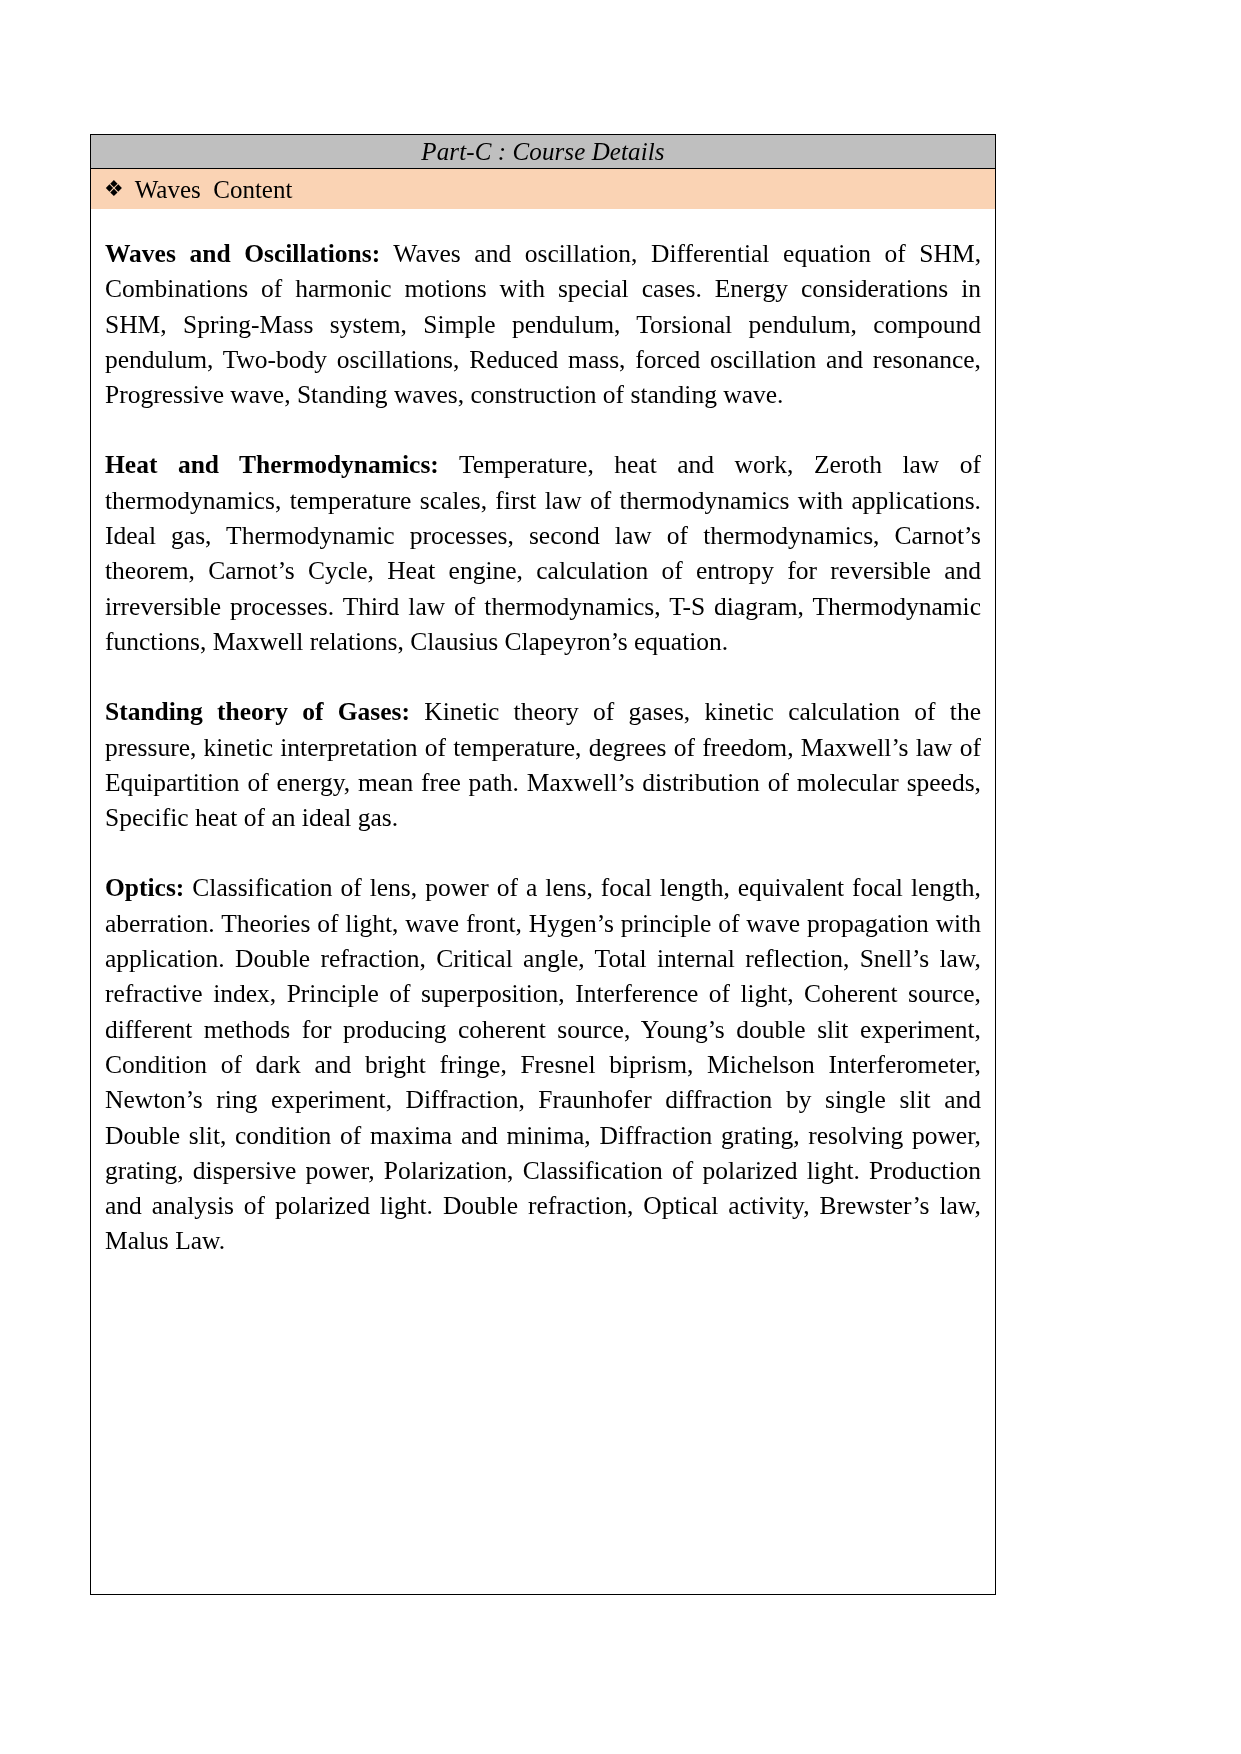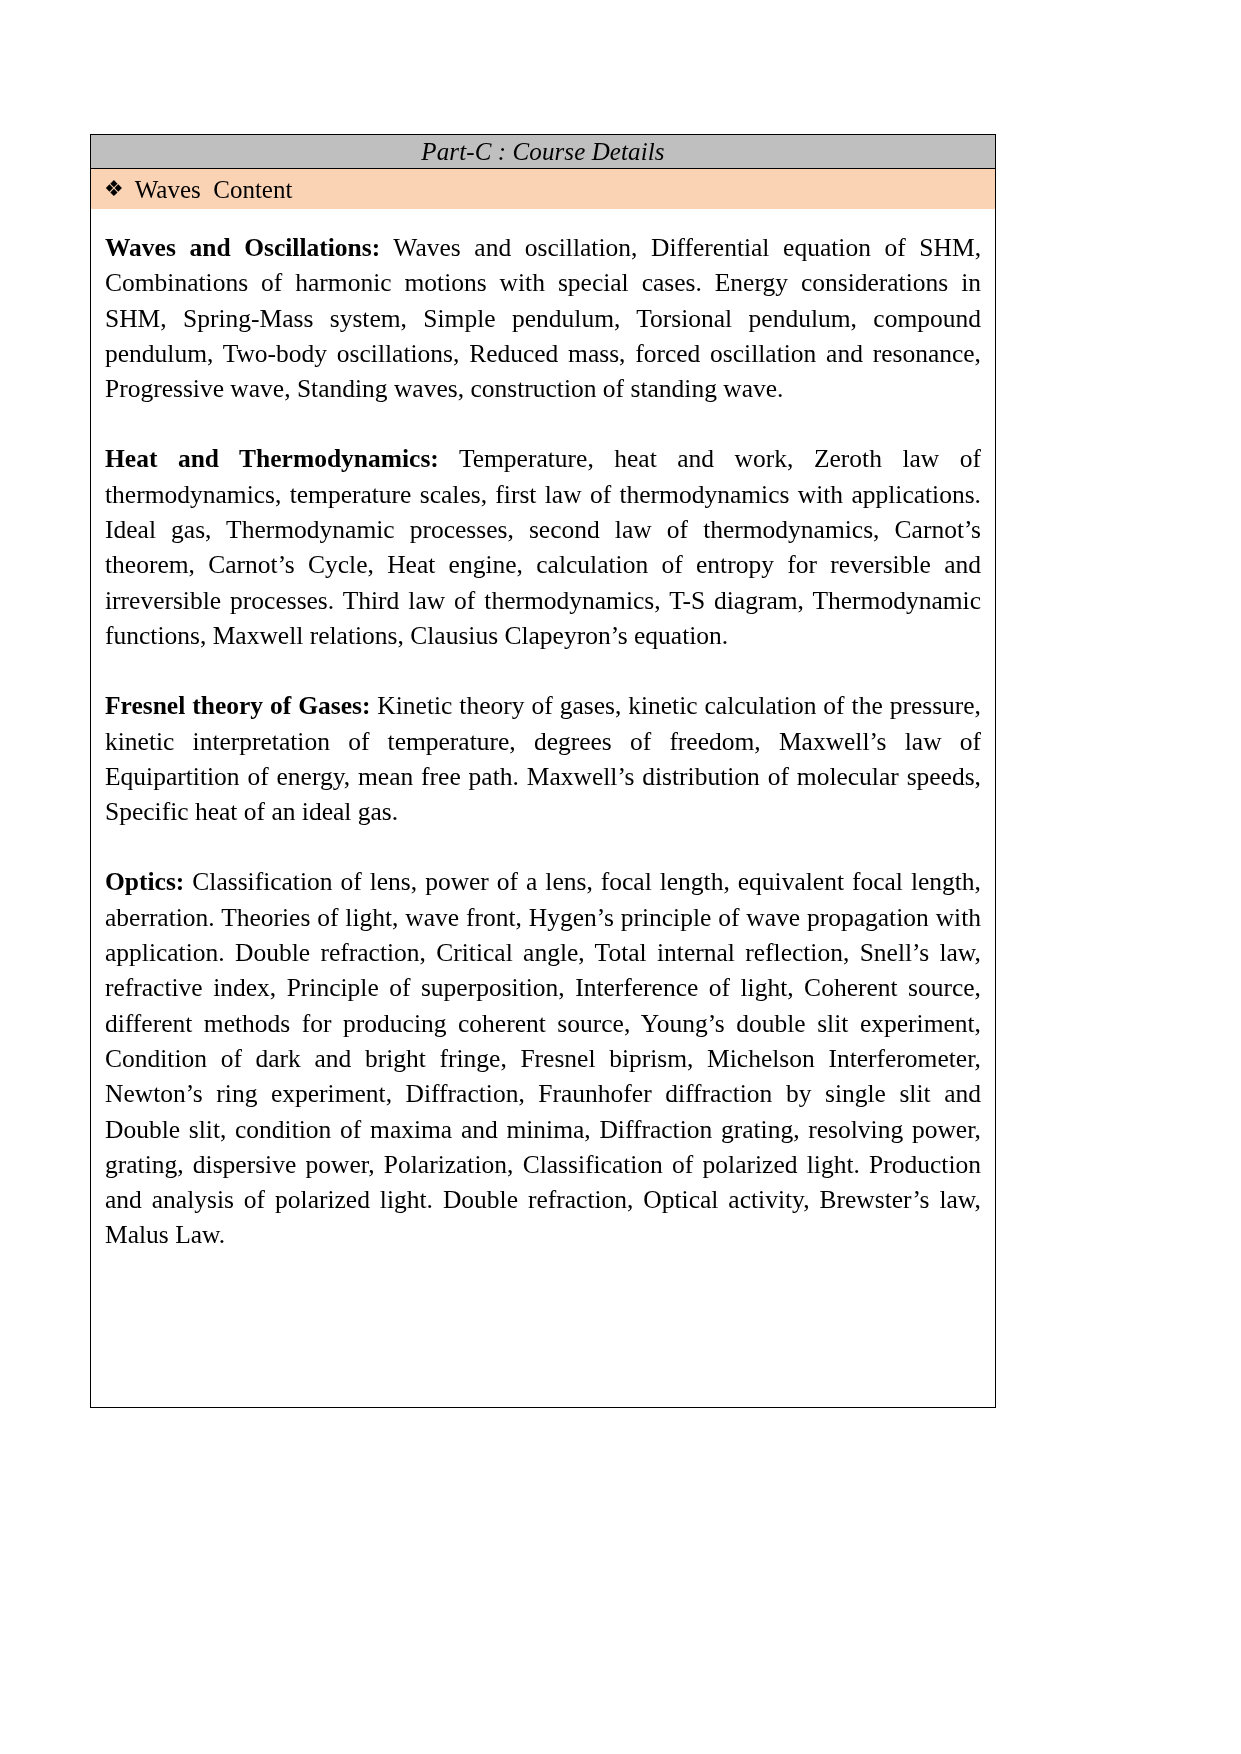--- a/index.html
+++ b/index.html
@@ -24,21 +24,21 @@
     height: 1754px;
     background: #ffffff;
   }
 
   
   .doc-frame {
     position: absolute;
     left: 90px;
     top: 134px;
     width: 906px;
-    height: 1274px;
+    height: 1461px;
     border: 1px solid #000000;
     box-sizing: border-box;
     background: #ffffff;
   }
 
   
   .title-band {
     height: 34px;
     background: #bfbfbf;
     border-bottom: 1px solid #000000;
@@ -88,21 +88,21 @@
   p.para {
     text-align: justify;
     text-justify: inter-word;
     font-size: 25.5px;
     line-height: 35.3px;
     margin: 0;
     color: #000000;
     -webkit-hyphens: none;
     hyphens: none;
   }
-  p.para.first { margin-top: 21px; }
+  p.para.first { margin-top: 27px; }
   p.para + p.para { margin-top: 35px; }
 
   .lead {
     font-weight: bold;
   }
 </style>
 </head>
 <body>
 
 <div class="page">
@@ -121,21 +121,21 @@
 
       <p class="para first">
         <span class="lead">Waves and Oscillations:</span><span> Waves and oscillation, Differential equation of SHM, Combinations of harmonic motions with special cases. Energy considerations in SHM, Spring-Mass system, Simple pendulum, Torsional pendulum, compound pendulum, Two-body oscillations, Reduced mass, forced oscillation and resonance, Progressive wave, Standing waves, construction of standing wave.</span>
       </p>
 
       <p class="para">
         <span class="lead">Heat and Thermodynamics:</span><span> Temperature, heat and work, Zeroth law of thermodynamics, temperature scales, first law of thermodynamics with applications. Ideal gas, Thermodynamic processes, second law of thermodynamics, Carnot’s theorem, Carnot’s Cycle, Heat engine, calculation of entropy for reversible and irreversible processes. Third law of thermodynamics, T-S diagram, Thermodynamic functions, Maxwell relations, Clausius Clapeyron’s equation.</span>
       </p>
 
       <p class="para">
-        <span class="lead">Fresnel theory of Gases:</span><span> Kinetic theory of gases, kinetic calculation of the pressure, kinetic interpretation of temperature, degrees of freedom, Maxwell’s law of Equipartition of energy, mean free path. Maxwell’s distribution of molecular speeds, Specific heat of an ideal gas.</span>
+        <span class="lead">Standing theory of Gases:</span><span> Kinetic theory of gases, kinetic calculation of the pressure, kinetic interpretation of temperature, degrees of freedom, Maxwell’s law of Equipartition of energy, mean free path. Maxwell’s distribution of molecular speeds, Specific heat of an ideal gas.</span>
       </p>
 
       <p class="para">
         <span class="lead">Optics:</span><span> Classification of lens, power of a lens, focal length, equivalent focal length, aberration. Theories of light, wave front, Hygen’s principle of wave propagation with application. Double refraction, Critical angle, Total internal reflection, Snell’s law, refractive index, Principle of superposition, Interference of light, Coherent source, different methods for producing coherent source, Young’s double slit experiment, Condition of dark and bright fringe, Fresnel biprism, Michelson Interferometer, Newton’s ring experiment, Diffraction, Fraunhofer diffraction by single slit and Double slit, condition of maxima and minima, Diffraction grating, resolving power, grating, dispersive power, Polarization, Classification of polarized light. Production and analysis of polarized light. Double refraction, Optical activity, Brewster’s law, Malus Law.</span>
       </p>
 
     </div>
   </div>
 </div>
 

